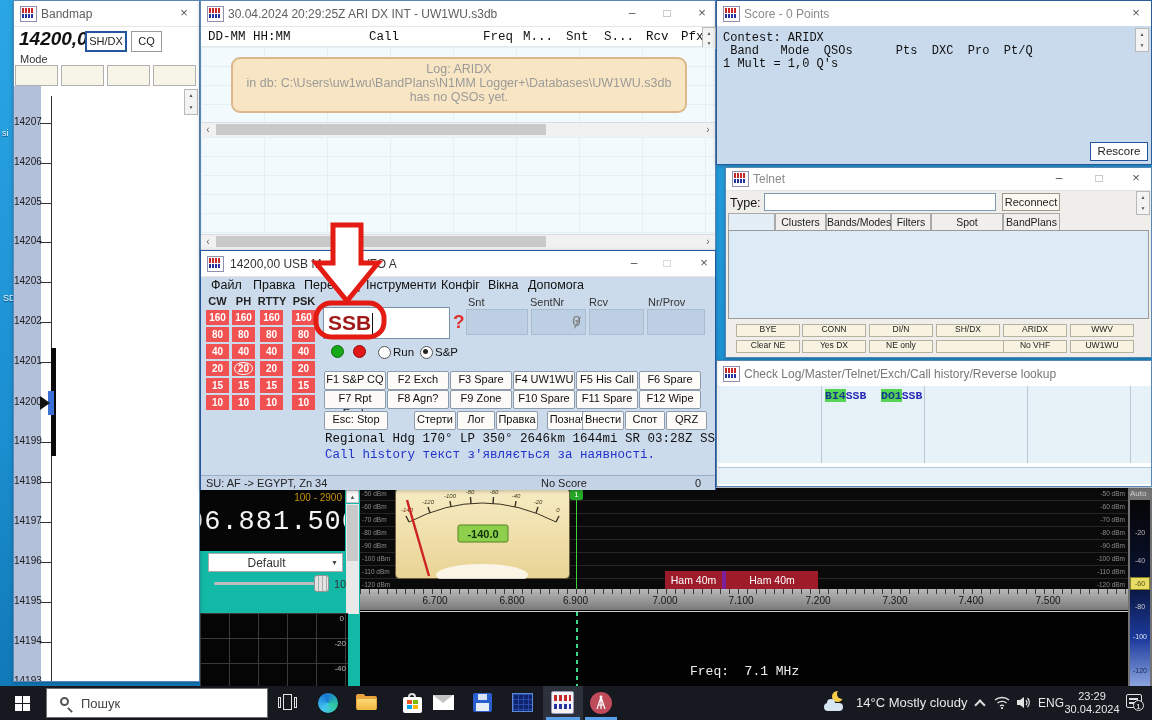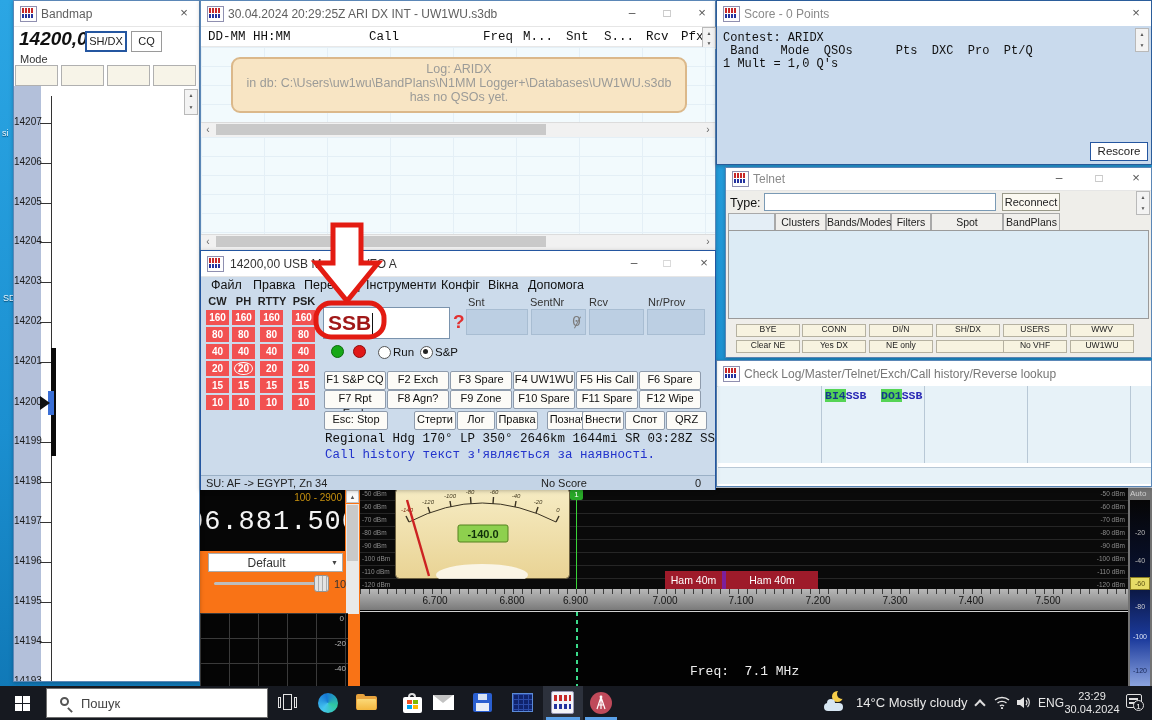--- a/index.html
+++ b/index.html
@@ -40,21 +40,21 @@
 </head>
 <body>
 
 <div id="screen">
 
   <div class="abs" style="left:2px;top:128px;font-size:9px;color:#eef8ff;text-shadow:0 1px 1px #00466e;">si</div>
   <div class="abs" style="left:3px;top:293px;font-size:9px;color:#eef8ff;text-shadow:0 1px 1px #00466e;">SD</div>
 
   <div class="abs" style="left:200px;top:487px;width:952px;height:199px;background:#000;border-top:1px solid #cfd8e2;">
 
-    <div class="abs" style="left:0;top:0;width:160px;height:199px;background:#f97316;">
+    <div class="abs" style="left:0;top:0;width:160px;height:199px;background:#14b8a6;">
       <div class="abs" style="left:0;top:2px;width:145px;height:61px;background:#060606;overflow:hidden;">
         <div class="abs" style="right:3px;top:2px;font-size:10px;color:#c8920f;">100 - 2900</div>
         <div class="abs mono" style="left:-13px;top:17px;font-size:27px;color:#f4f4f4;letter-spacing:1px;white-space:nowrap;">06.881.500</div>
       </div>
       <div class="abs" style="left:146px;top:2px;width:13px;height:13px;background:#fafafa;border:1px solid #c4c4c4;text-align:center;font-size:6px;line-height:12px;color:#555;">▲</div>
       <div class="abs" style="left:146px;top:16px;width:13px;height:110px;background:#e9e9e9;">
         <div class="thumb" style="left:1px;top:1px;width:11px;height:56px;"></div>
       </div>
       <div class="abs" style="left:8px;top:65px;width:135px;height:19px;background:#fff;border:1px solid #ababab;">
         <div class="abs" style="left:0;right:18px;top:2px;text-align:center;font-size:12px;color:#333;">Default</div>
@@ -309,21 +309,21 @@
       <div class="tab" style="left:100px;width:63px;">Bands/Modes</div>
       <div class="tab" style="left:165px;width:38px;">Filters</div>
       <div class="tab" style="left:205px;width:70px;">Spot Comment</div>
       <div class="tab" style="left:277px;width:55px;">BandPlans</div>
     </div>
     <div class="abs" style="left:2px;top:62px;width:421px;height:89px;background:#dcebf5;border:1px solid #9a9a9a;"></div>
     <div class="crm" style="left:10px;top:156px;width:62px;">BYE</div>
     <div class="crm" style="left:76px;top:156px;width:62px;">CONN</div>
     <div class="crm" style="left:143px;top:156px;width:62px;">DI/N</div>
     <div class="crm" style="left:210px;top:156px;width:62px;">SH/DX</div>
-    <div class="crm" style="left:277px;top:156px;width:62px;">USERS</div>
+    <div class="crm" style="left:277px;top:156px;width:62px;">ARIDX</div>
     <div class="crm" style="left:344px;top:156px;width:62px;">WWV</div>
     <div class="crm" style="left:10px;top:172px;width:62px;">Clear NE</div>
     <div class="crm" style="left:76px;top:172px;width:62px;">Yes DX</div>
     <div class="crm" style="left:143px;top:172px;width:62px;">NE only</div>
     <div class="crm" style="left:210px;top:172px;width:62px;padding-left:48px;">No DX</div>
     <div class="crm" style="left:277px;top:172px;width:62px;">No VHF</div>
     <div class="crm" style="left:344px;top:172px;width:62px;">UW1WU</div>
   </div>
 
   <div class="win" style="left:716px;top:360px;width:436px;height:127px;">

